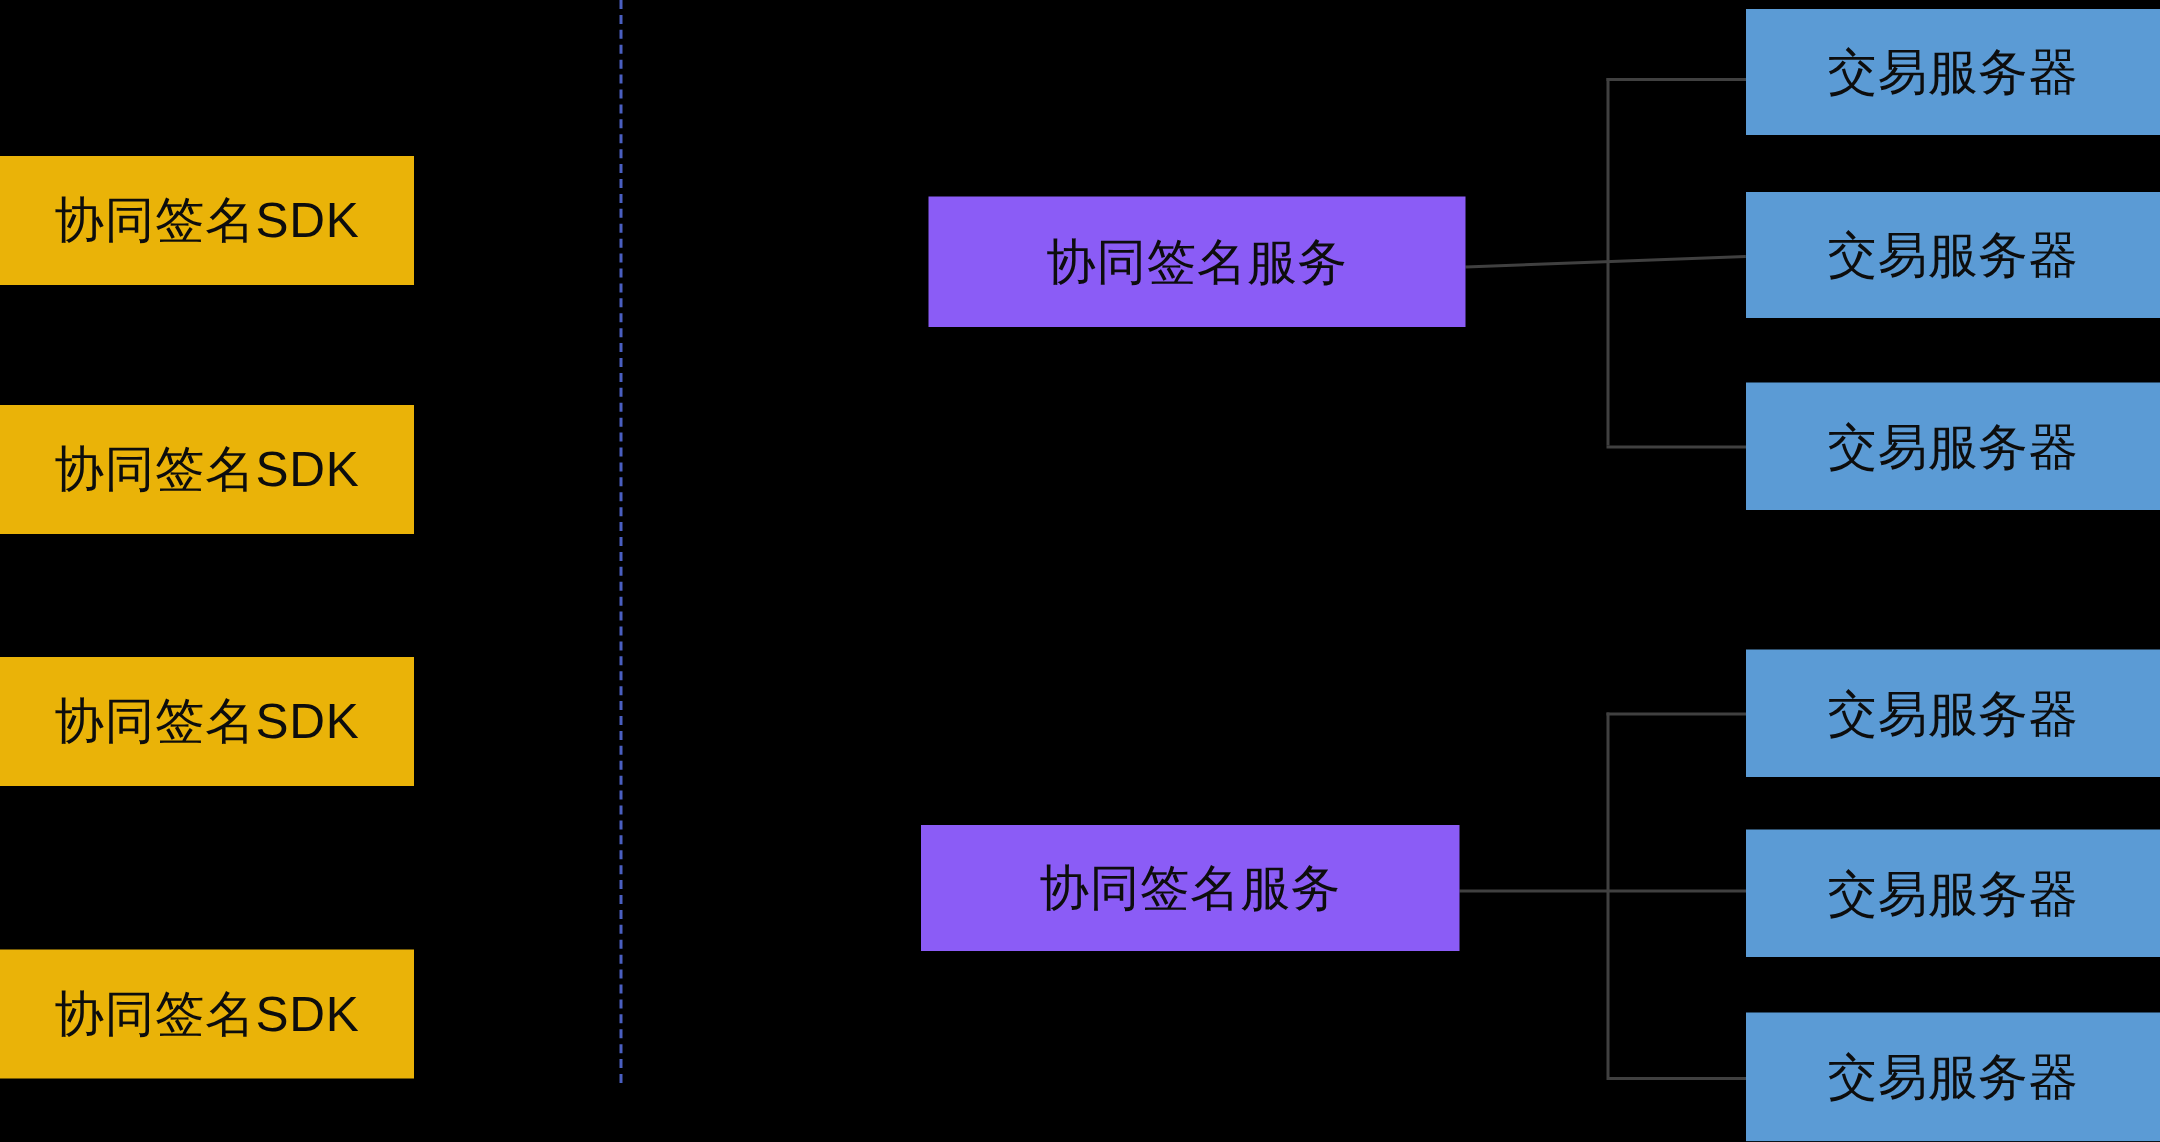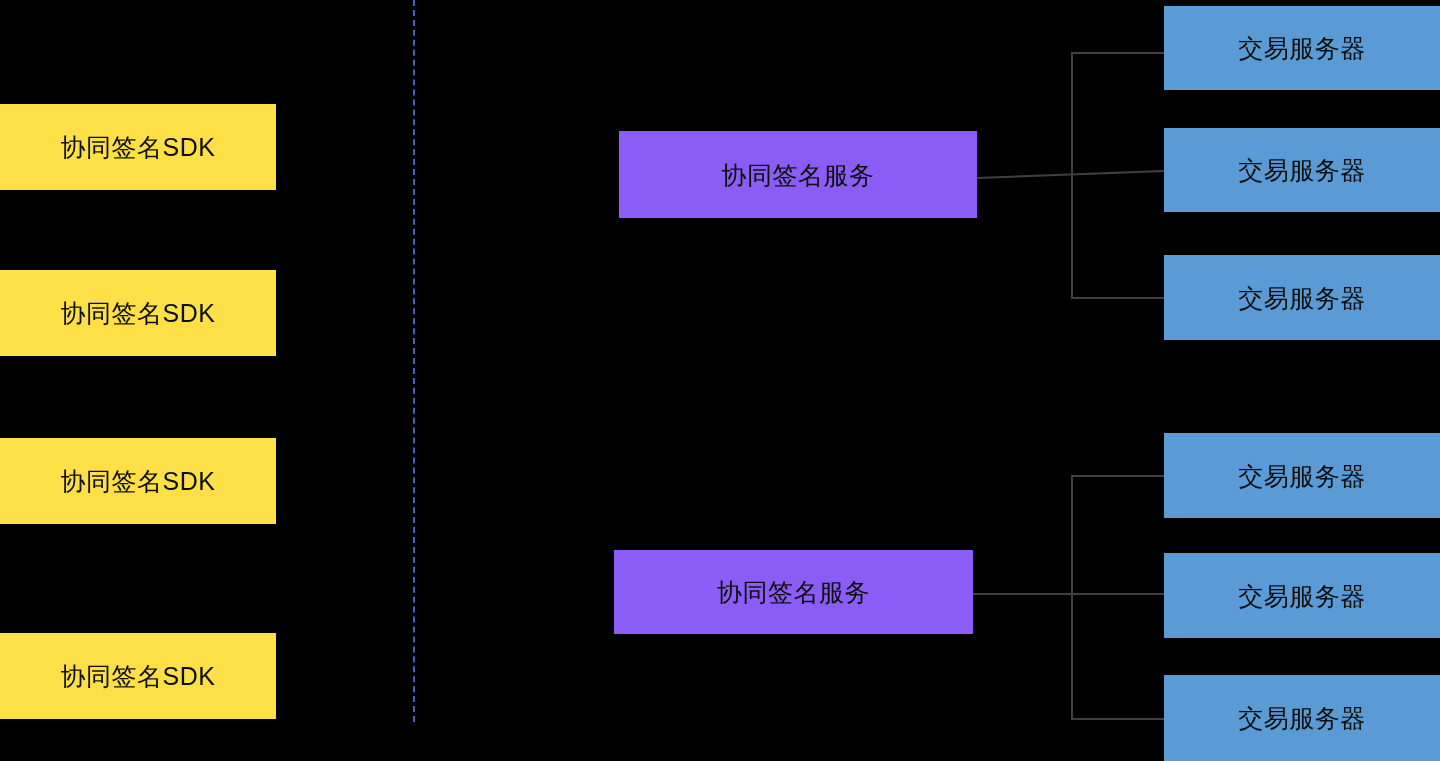--- a/index.html
+++ b/index.html
@@ -15,27 +15,27 @@
     overflow: hidden;
     font-family: "Liberation Sans", "DejaVu Sans", sans-serif;
   }
   .node {
     position: absolute;
     display: flex;
     align-items: center;
     justify-content: center;
     box-sizing: border-box;
     color: #0d0d0d;
-    font-size: 25px;
+    font-size: 33px;
     line-height: 1.2;
     letter-spacing: 0.5px;
     white-space: nowrap;
     user-select: none;
   }
-  .sdk-node   { background: #fde047; }
+  .sdk-node   { background: #eab308; }
   .svc-node   { background: #8b5cf6; }
   .srv-node   { background: #5b9bd5; }
 
   .divider {
     position: absolute;
     border-left: 2px dashed #4a5fc1;
     width: 0;
   }
   .edge {
     position: absolute;

